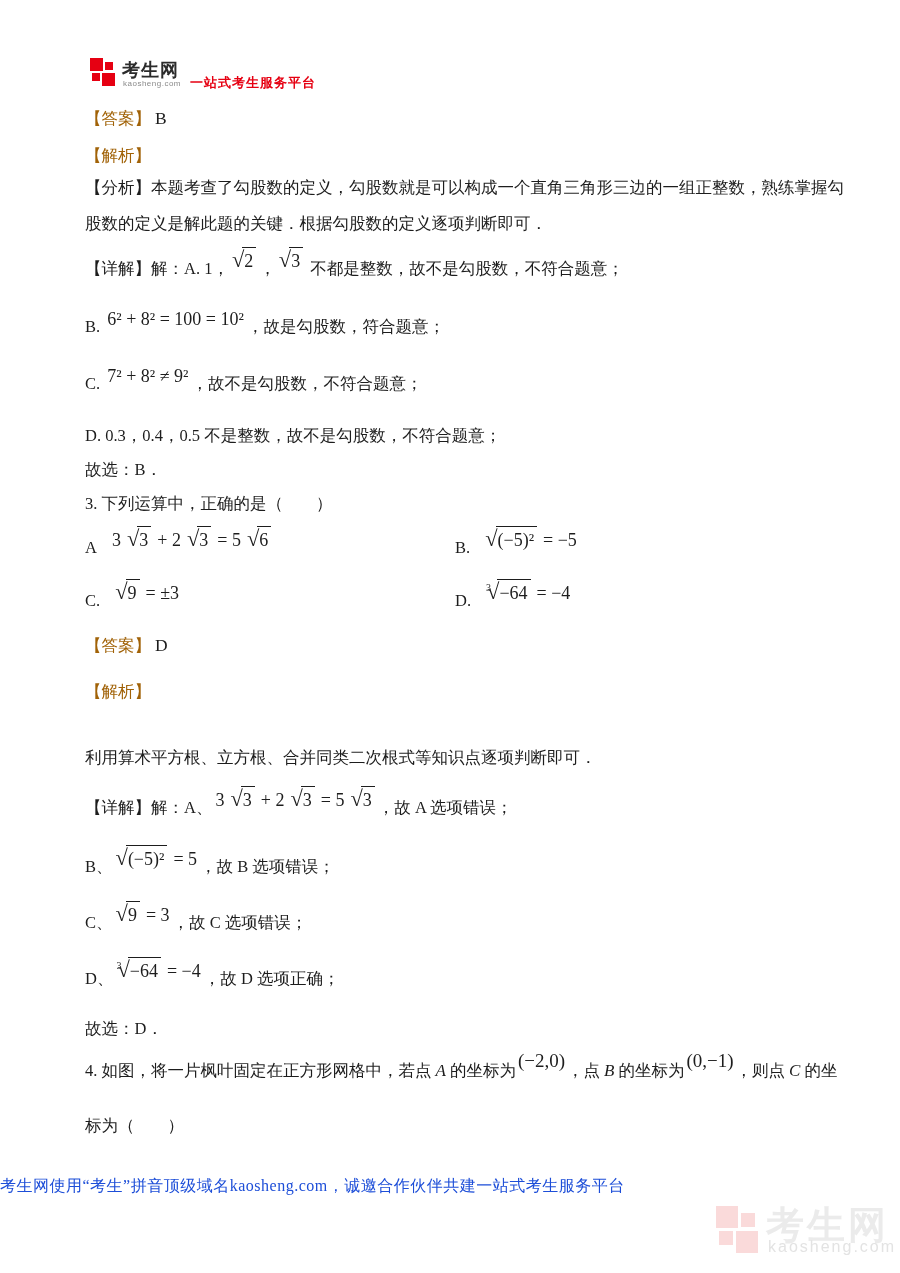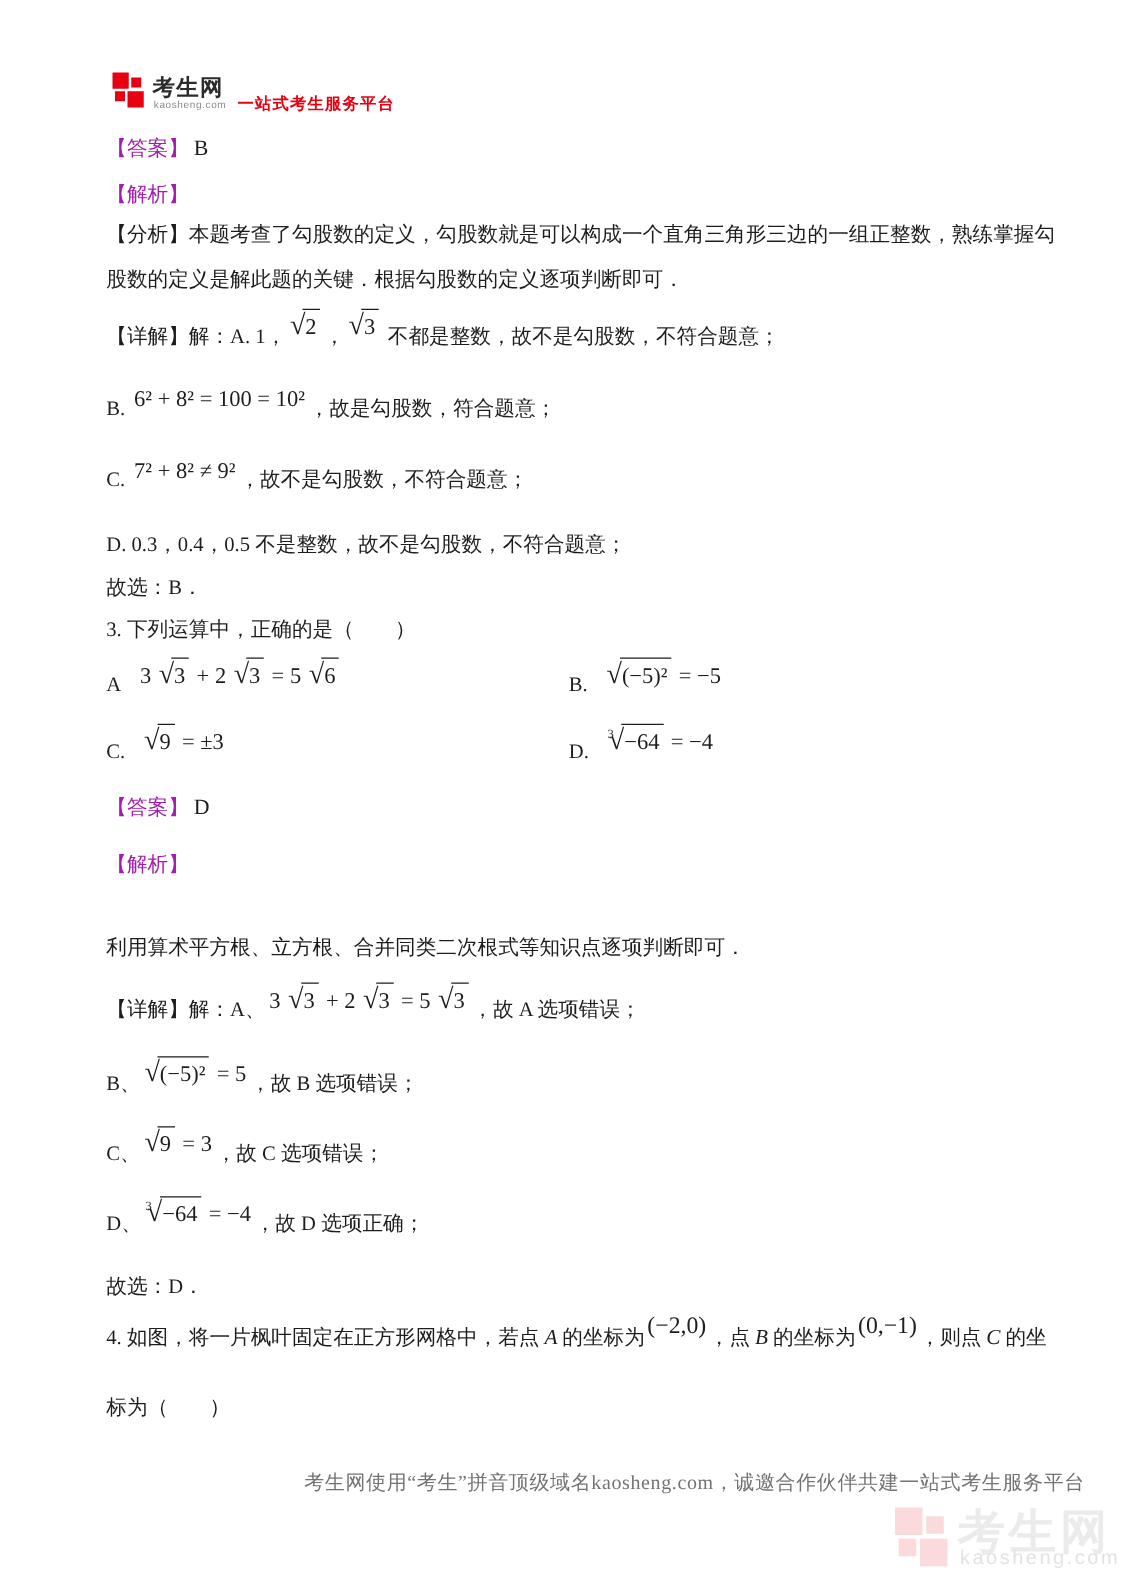--- a/index.html
+++ b/index.html
@@ -16,36 +16,36 @@
   .mark .b4{left:12px;top:15px;width:13px;height:13px;}
   .brand-name{position:absolute;left:32px;top:0;font-size:18px;font-weight:bold;color:#2b2b2b;
               letter-spacing:1px;white-space:nowrap;font-family:"Liberation Sans",sans-serif;}
   .brand-domain{position:absolute;left:33px;top:21px;font-size:8px;color:#8a8a8a;
                 font-family:"Liberation Sans",sans-serif;letter-spacing:.5px;}
   .tagline{position:absolute;left:100px;top:16px;font-size:13px;font-weight:bold;color:#e60012;
            white-space:nowrap;letter-spacing:1px;}
 
   
   .ln{position:absolute;left:85px;margin:0;font-size:16.5px;line-height:24px;white-space:nowrap;}
-  .blue{color:#a21caf;}
+  .blue{color:#a16207;}
   .ans{font-size:17.5px;padding-left:4px;}
   .tx{white-space:pre-wrap;}
   .mt{font-size:18px;position:relative;top:-7px;padding:0 3px;white-space:nowrap;margin-top:45px;}
   .mt.big{font-size:19px;top:-9px;padding:0 2px;}
   .vr{font-style:italic;font-size:17px;padding:0 4px;}
   .rad{position:relative;top:-7px;font-size:18px;white-space:nowrap;display:inline-flex;
        align-items:baseline;padding:0 3px;}
   .rad .sign{font-size:1.25em;line-height:.85;margin-right:-2px;}
   .rad .rcd{border-top:1.5px solid #1d1d1d;padding:1px 3px 0 2px;}
   .rad .idx{font-size:10px;align-self:flex-start;position:relative;top:-3px;margin-right:-4px;}
   .opt-label{margin-right:12px;}
 
   
-  .footer{position:absolute;left:0;top:1176px;width:868px;text-align:right;margin:0;
-          font-size:16px;color:#737373;letter-spacing:.5px;}
+  .footer{position:absolute;left:0;top:1176px;width:868px;text-align:left;margin:0;
+          font-size:16px;color:#1d4ed8;letter-spacing:.5px;}
   .wm{position:absolute;left:716px;top:1204px;width:180px;height:60px;}
   .wm-mark{position:absolute;left:0;top:2px;width:47px;height:47px;}
   .wm-mark i{position:absolute;display:block;background:#fadada;}
   .wm-mark .b1{left:0;top:0;width:22px;height:22px;}
   .wm-mark .b2{left:25px;top:7px;width:14px;height:14px;}
   .wm-mark .b3{left:3px;top:25px;width:14px;height:14px;}
   .wm-mark .b4{left:20px;top:25px;width:22px;height:22px;}
   .wm-name{position:absolute;left:50px;top:-4px;font-size:38px;font-weight:bold;color:#ebebeb;
            letter-spacing:3px;white-space:nowrap;font-family:"Liberation Sans",sans-serif;}
   .wm-domain{position:absolute;left:52px;top:34px;font-size:16px;color:#e3e3e3;

